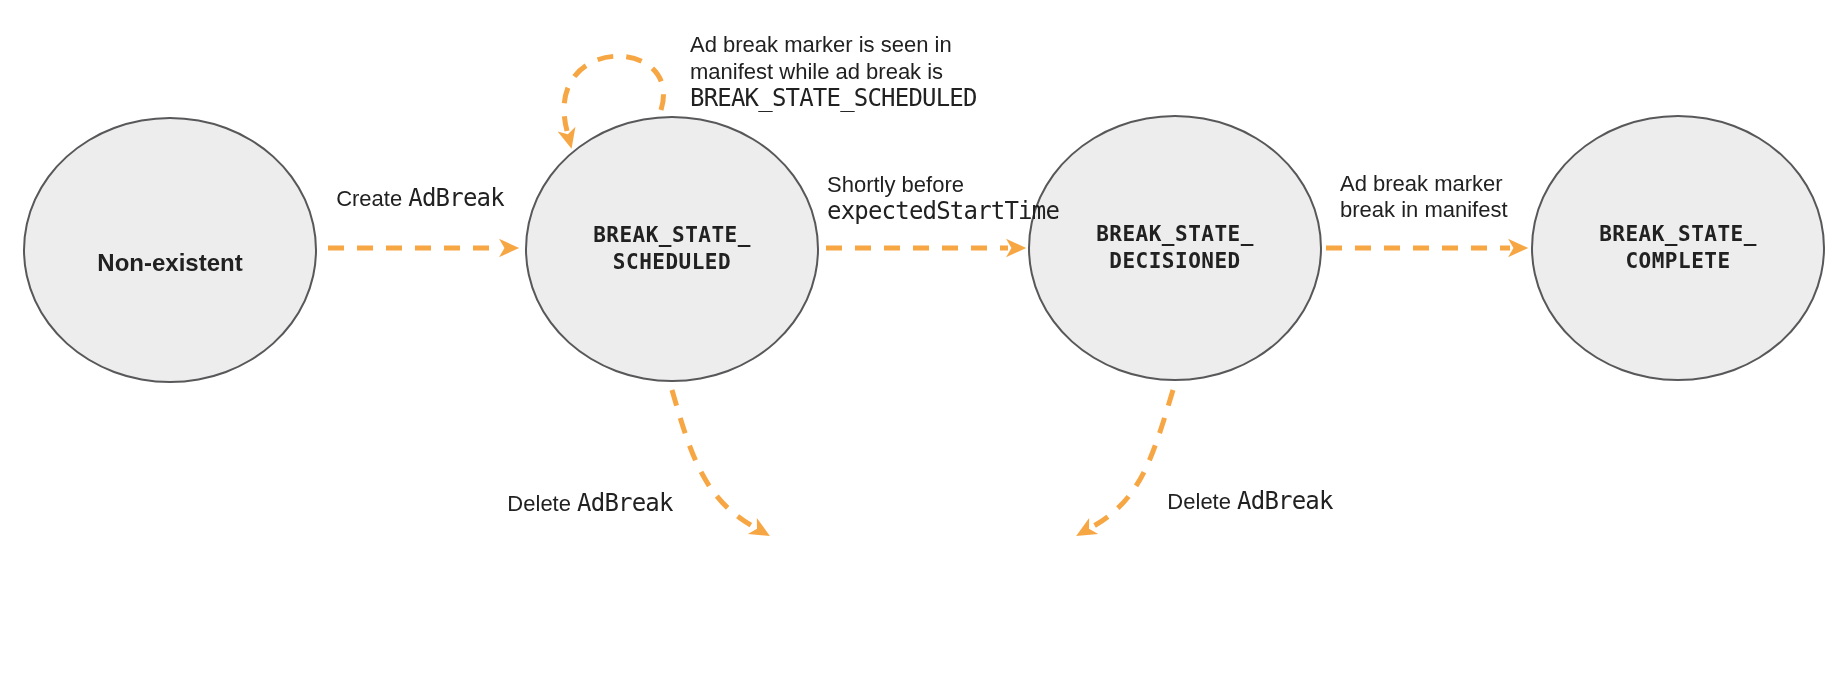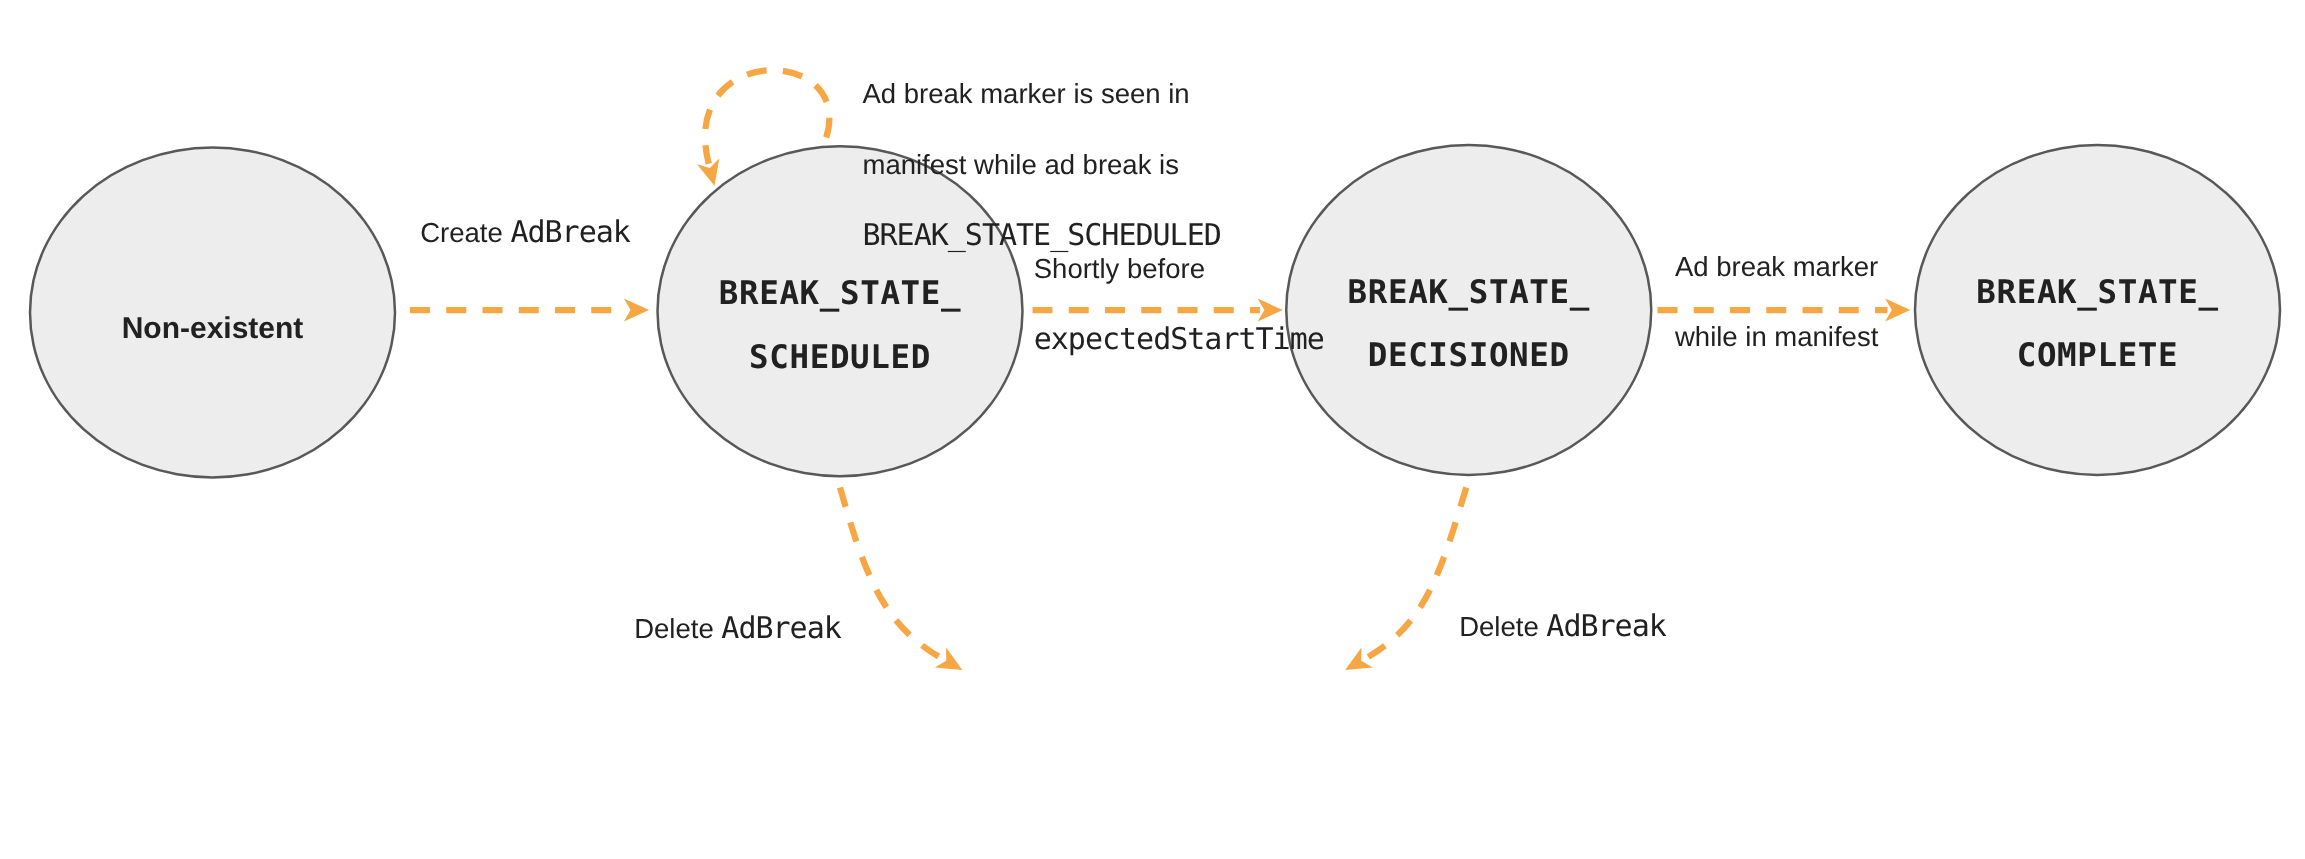--- a/index.html
+++ b/index.html
@@ -40,40 +40,39 @@
   .node .name{
     font-weight:bold;
     font-size:24px;
     line-height:28px;
     color:var(--text);
     margin-top:26px;
   }
   .node .state-line{
     font-family:"DejaVu Sans Mono", monospace;
     font-weight:bold;
-    font-size:26px;
+    font-size:21px;
     line-height:27px;
     letter-spacing:0.5px;
     color:var(--text);
-    margin-top:24px;
   }
   .lbl{
     position:absolute;
     font-size:22px;
     line-height:26px;
     color:var(--text);
     white-space:nowrap;
   }
   .lbl.centered{transform:translate(-50%,-50%);}
   .code{
     font-family:"DejaVu Sans Mono", monospace;
     font-size:24px;
     letter-spacing:-0.8px;
   }
-  .lbl .line{display:block;margin-top:30px;}
+  .lbl .line{display:block;}
 </style>
 </head>
 <body>
 
 <div class="canvas">
 
   <svg class="edges" viewBox="0 0 1844 687" xmlns="http://www.w3.org/2000/svg">
     <defs>
       <marker id="arrowhead" viewBox="0 0 12 12" refX="2" refY="6" markerWidth="4.6" markerHeight="4.6" orient="auto">
         <path d="M1,1.2 L11.5,6 L1,10.8 L3.8,6 Z"></path>
@@ -100,38 +99,38 @@
     <div class="state-line">BREAK_STATE_</div>
     <div class="state-line">DECISIONED</div>
   </div>
 
   <div class="node" style="left:1531px;top:115px;">
     <div class="state-line">BREAK_STATE_</div>
     <div class="state-line">COMPLETE</div>
   </div>
 
 
-  <div class="lbl centered" style="left:420px;top:186px;text-align:center;">
+  <div class="lbl centered" style="left:420px;top:198px;text-align:center;">
     <span>Create </span><span class="code">AdBreak</span>
   </div>
 
   <div class="lbl" style="left:690px;top:31px;line-height:27px;">
     <span class="line">Ad break marker is seen in</span>
     <span class="line">manifest while ad break is</span>
     <span class="line code">BREAK_STATE_SCHEDULED</span>
   </div>
 
   <div class="lbl" style="left:827px;top:172px;">
     <span class="line">Shortly before</span>
     <span class="line code">expectedStartTime</span>
   </div>
 
   <div class="lbl" style="left:1340px;top:171px;">
     <span class="line">Ad break marker</span>
-    <span class="line">while in manifest</span>
+    <span class="line">break in manifest</span>
   </div>
 
   <div class="lbl centered" style="left:590px;top:503px;">
     <span>Delete </span><span class="code">AdBreak</span>
   </div>
 
   <div class="lbl centered" style="left:1250px;top:501px;">
     <span>Delete </span><span class="code">AdBreak</span>
   </div>
 

